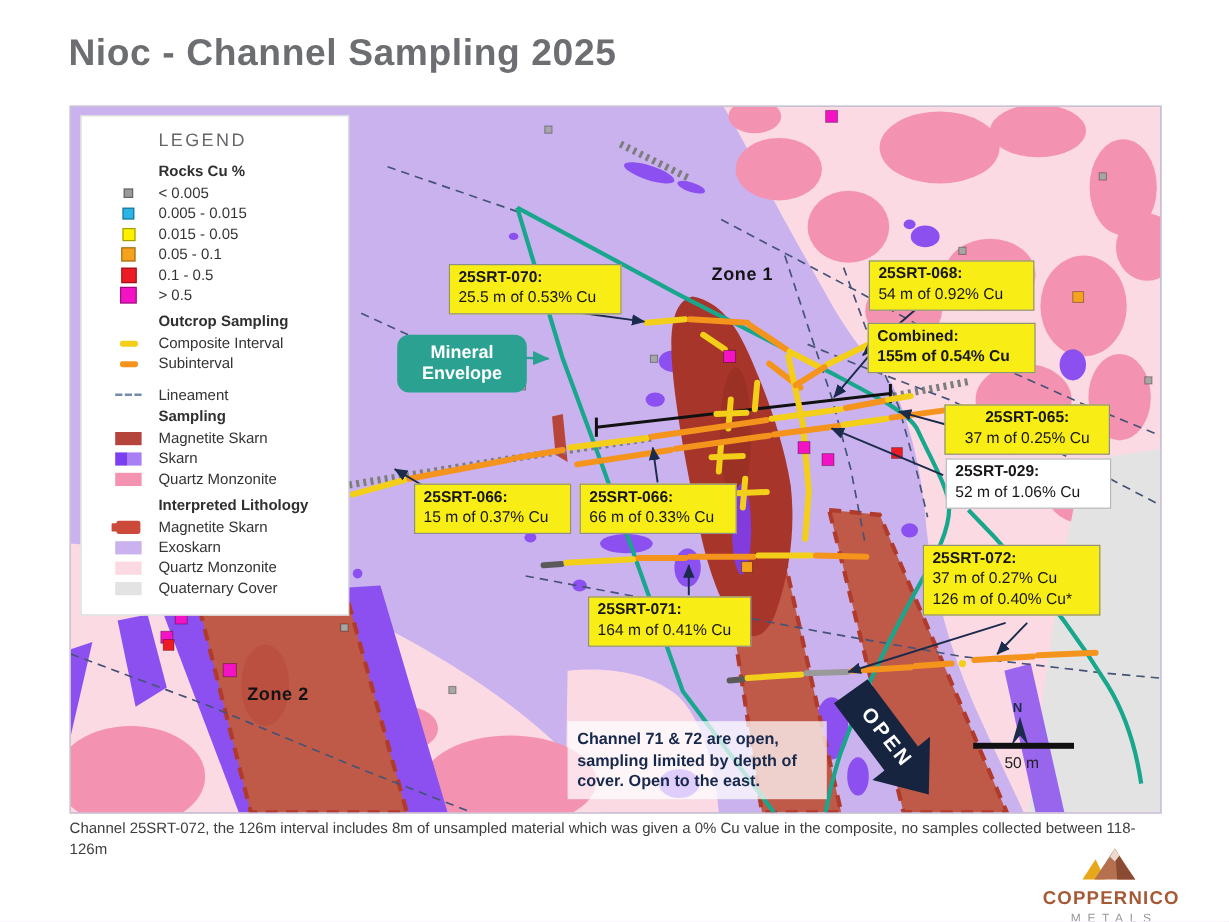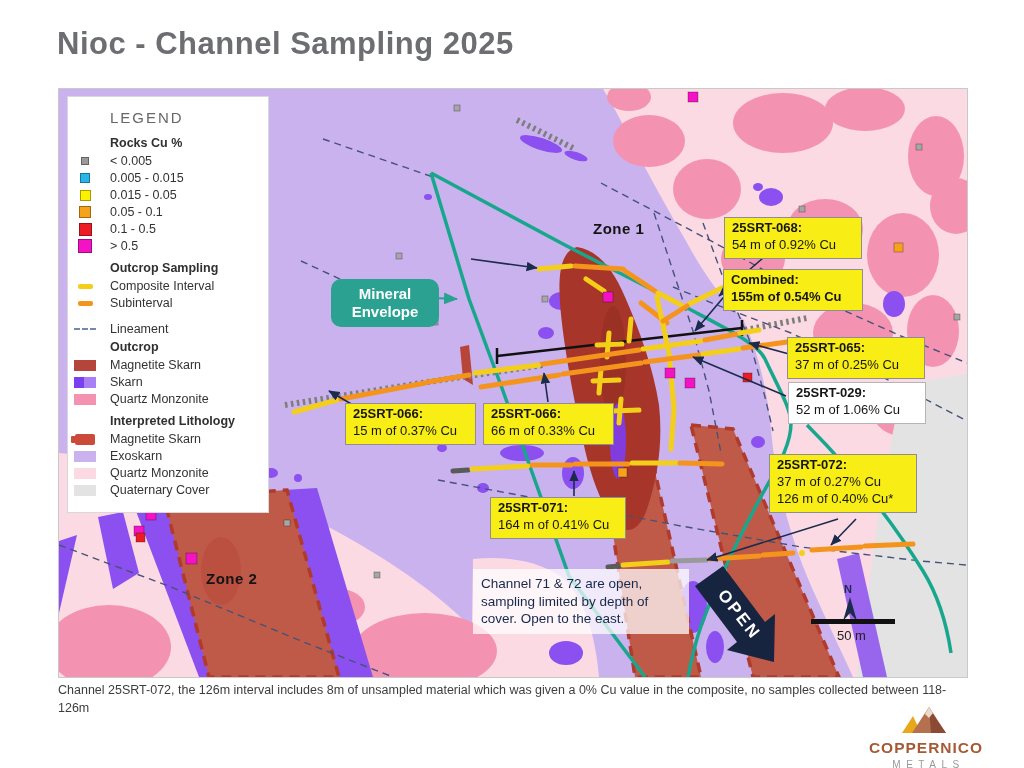--- a/index.html
+++ b/index.html
@@ -6,21 +6,21 @@
   .page{position:relative;width:1024px;height:768px;background:#ffffff;overflow:hidden;
         font-family:"Liberation Sans",sans-serif;}
   .title{position:absolute;left:57px;top:26px;font-size:31px;font-weight:700;
          color:#6d6e71;letter-spacing:0.5px;}
   .map{position:absolute;left:58px;top:88px;width:908px;height:588px;
        border:1px solid #c9c9c9;background:#c9b2ee;overflow:hidden;}
   .map svg.geo{position:absolute;left:0;top:0;width:908px;height:588px;display:block;}
 
   
   .legend{position:absolute;left:8px;top:7px;width:192px;background:#ffffff;
-          border:1px solid #d8d8d8;padding:10px 6px 12px 2px;z-index:6;}
+          border:1px solid #d8d8d8;padding:10px 6px 12px 24px;z-index:6;}
   .leg-head{margin:2px 0 10px 40px;font-size:15px;color:#66676a;letter-spacing:2px;}
   .leg-sec{margin:8px 0 4px 40px;font-size:12.5px;font-weight:700;color:#303030;}
   .leg-row{display:flex;align-items:center;margin:3px 0;min-height:14px;}
   .leg-sw{width:30px;display:flex;justify-content:center;flex:0 0 30px;margin-right:10px;}
   .leg-label{font-size:12.5px;color:#333333;}
   .sq{display:inline-block;border:1px solid rgba(0,0,0,.35);}
   .sq.c0{width:6px;height:6px;background:#9a9a9a;}
   .sq.c1{width:8px;height:8px;background:#29b5e8;}
   .sq.c2{width:9px;height:9px;background:#fdf000;}
   .sq.c3{width:10px;height:10px;background:#f5a21c;}
@@ -45,22 +45,22 @@
   .callout{position:absolute;background:#f8ed15;border:1px solid #8e8e8e;
            padding:2px 7px 4px 7px;font-size:13px;line-height:1.3;color:#161616;z-index:7;}
   .callout .t{font-weight:700;}
   .callout.white{background:#ffffff;border-color:#b5b5b5;}
   .callout.allbold div{font-weight:700;}
   .zone{position:absolute;font-size:15px;font-weight:800;color:#141414;z-index:5;
         letter-spacing:.5px;}
   .envbox{position:absolute;left:272px;top:190px;width:100px;background:#2aa191;color:#ffffff;
           font-weight:700;font-size:15px;line-height:1.2;text-align:center;
           padding:6px 4px;z-index:7;border-radius:10px;}
-  .note{position:absolute;left:414px;top:480px;width:200px;background:rgba(255,255,255,.72);
-        color:#17284c;font-weight:400;font-size:13.5px;line-height:1.3;
+  .note{position:absolute;left:414px;top:512px;width:200px;background:rgba(255,255,255,.72);
+        color:#17284c;font-weight:700;font-size:13.5px;line-height:1.3;
         padding:6px 8px;z-index:7;}
 
   .footer{position:absolute;left:58px;top:682px;width:890px;font-size:12.5px;
           color:#3d3d3d;line-height:1.4;}
   .logo{position:absolute;left:856px;top:704px;width:140px;text-align:center;z-index:2;}
   .logo-name{font-size:15.5px;font-weight:800;color:#a55a35;letter-spacing:1px;margin-top:1px;}
   .logo-sub{font-size:10px;color:#97999c;letter-spacing:5.5px;margin-top:2px;padding-left:5px;}
 </style>
 </head>
 <body>
@@ -349,21 +349,21 @@
             <span class="dash o"></span>
           </span>
           <span class="leg-label">Subinterval</span>
         </div>
       <div class="leg-row" style="margin-top:12px;">
           <span class="leg-sw">
             <span class="linea"></span>
           </span>
           <span class="leg-label">Lineament</span>
         </div>
-      <div class="leg-sec" style="margin-top:4px;">Outcrop</div>
+      <div class="leg-sec" style="margin-top:4px;">Sampling</div>
       <div class="leg-row">
           <span class="leg-sw">
             <span class="swr sw-mag"></span>
           </span>
           <span class="leg-label">Magnetite Skarn</span>
         </div>
       <div class="leg-row">
           <span class="leg-sw">
             <span class="swr sw-skarn"></span>
           </span>
@@ -400,29 +400,33 @@
           </span>
           <span class="leg-label">Quaternary Cover</span>
         </div>
     </div>
 
     <div class="zone" style="left:534px;top:131px;">Zone 1</div>
     <div class="zone" style="left:147px;top:481px;">Zone 2</div>
 
     <div class="envbox">Mineral Envelope</div>
 
+    <div class="callout" style="left:315px;top:131px;width:128px;">
+      <div class="t">25SRT-070:</div>
+      <div>25.5 m of 0.53% Cu</div>
+    </div>
     <div class="callout" style="left:665px;top:128px;width:122px;">
       <div class="t">25SRT-068:</div>
       <div>54 m of 0.92% Cu</div>
     </div>
     <div class="callout allbold" style="left:664px;top:180px;width:124px;">
       <div class="t">Combined:</div>
       <div>155m of 0.54% Cu</div>
     </div>
-    <div class="callout" style="left:728px;top:248px;width:122px;">
+    <div class="callout" style="left:728px;top:248px;width:122px;text-align:center;">
       <div class="t">25SRT-065:</div>
       <div>37 m of 0.25% Cu</div>
     </div>
     <div class="callout white" style="left:729px;top:293px;width:122px;">
       <div class="t">25SRT-029:</div>
       <div>52 m of 1.06% Cu</div>
     </div>
     <div class="callout" style="left:286px;top:314px;width:115px;">
       <div class="t">25SRT-066:</div>
       <div>15 m of 0.37% Cu</div>

